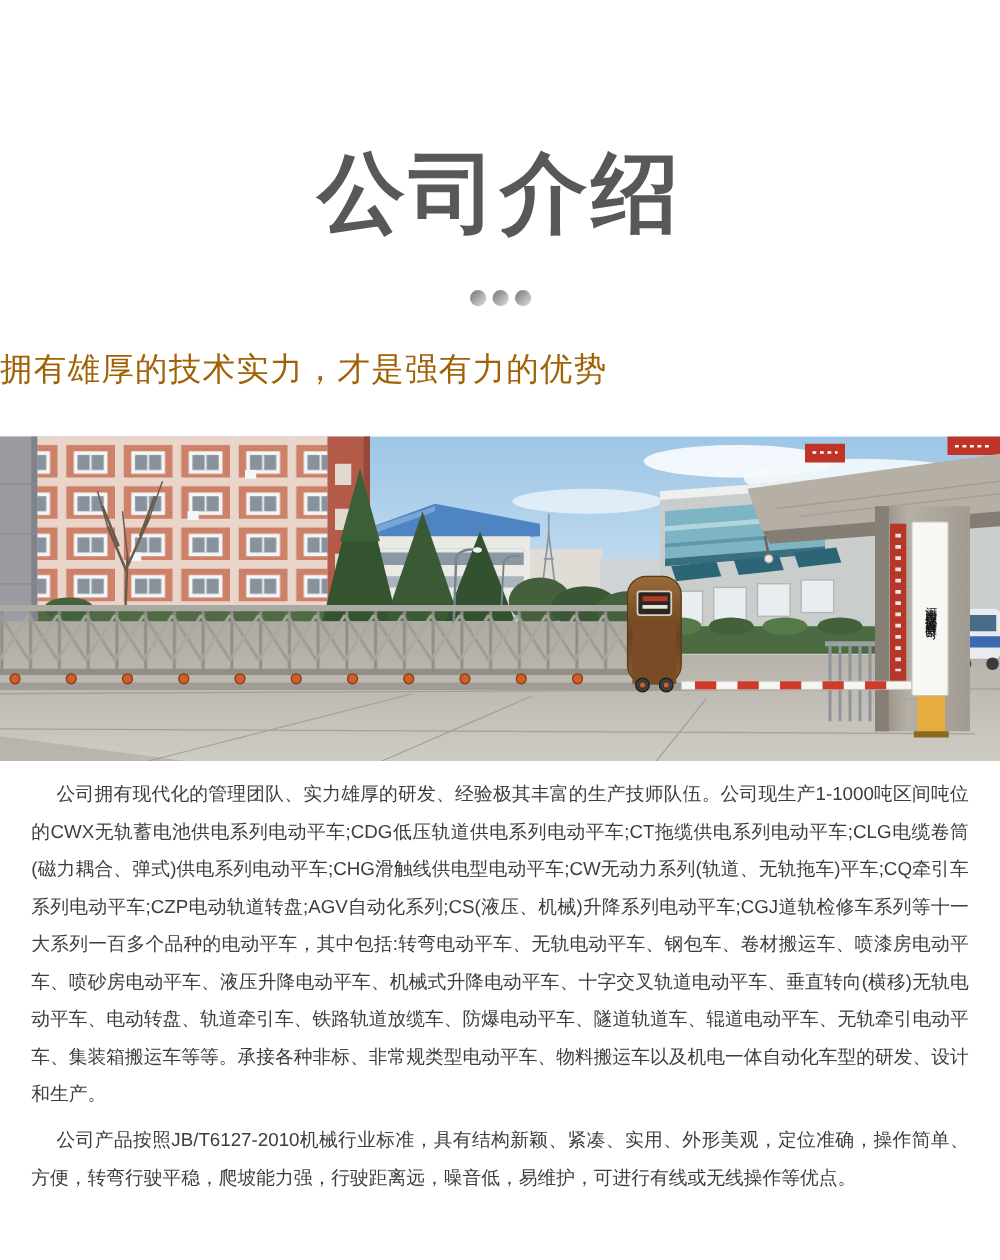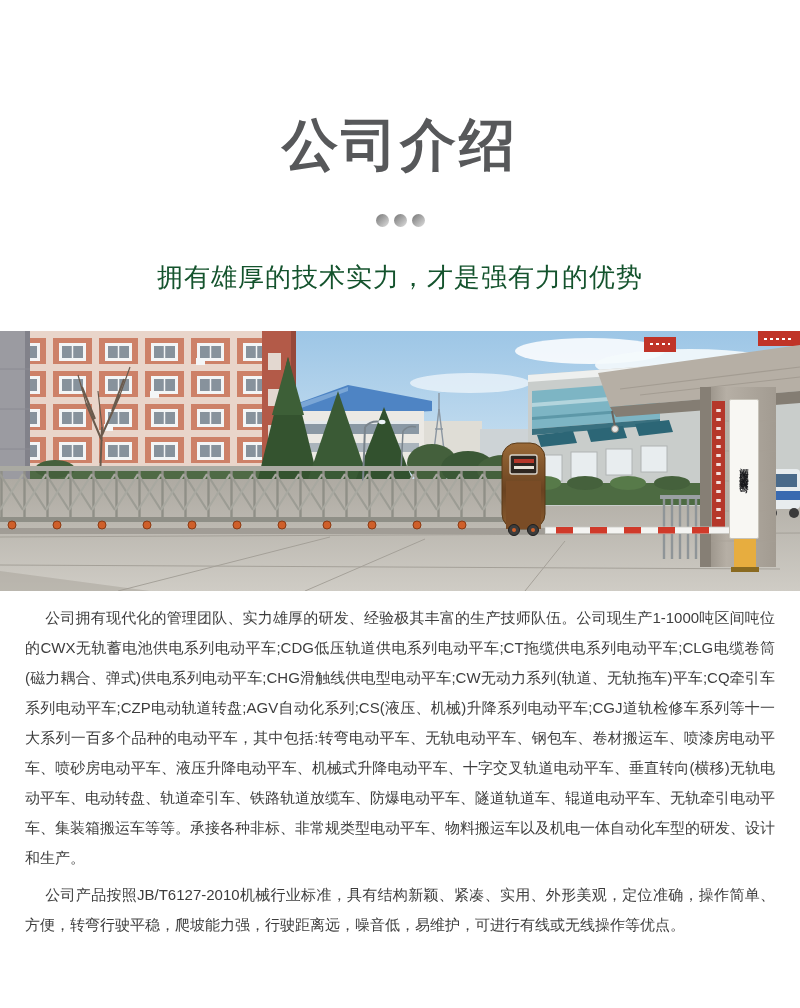--- a/index.html
+++ b/index.html
@@ -6,31 +6,31 @@
   html,body { background:#ffffff; }
   body {
     width:800px; height:1008px; margin:0 auto; overflow:hidden;
     font-family:"Liberation Sans","DejaVu Sans",sans-serif;
   }
   .page { width:800px; height:1008px; position:relative; background:#fff; }
 
   
   .page-title {
     padding-top:108px; text-align:center;
-    font-size:56px; font-weight:700; letter-spacing:3px;
+    font-size:70px; font-weight:700; letter-spacing:3px;
     color:#57585a;
   }
   .dots { margin-top:30px; display:flex; justify-content:center; gap:5px; }
   .dot {
     width:13px; height:13px; border-radius:50%;
     background:linear-gradient(135deg,#7f7f7f 10%,#dadada 95%);
   }
   .subtitle {
-    margin-top:33px; text-align:center;
-    font-size:26px; color:#14532d; letter-spacing:1px;
+    margin-top:33px; text-align:left;
+    font-size:26px; color:#a16207; letter-spacing:1px;
   }
 
   
   .photo-wrap { position:relative; width:800px; height:260px; margin-top:36px; overflow:hidden; }
   .photo-wrap svg { display:block; width:800px; height:260px; }
   .column-sign {
     position:absolute; left:729px; top:68px; width:30px; height:140px;
     background:#f8f7f3; border:1px solid #c6c2b8; border-radius:2px;
     writing-mode:vertical-rl; text-orientation:upright;
     font-size:9.5px; line-height:28px; letter-spacing:1.4px;

